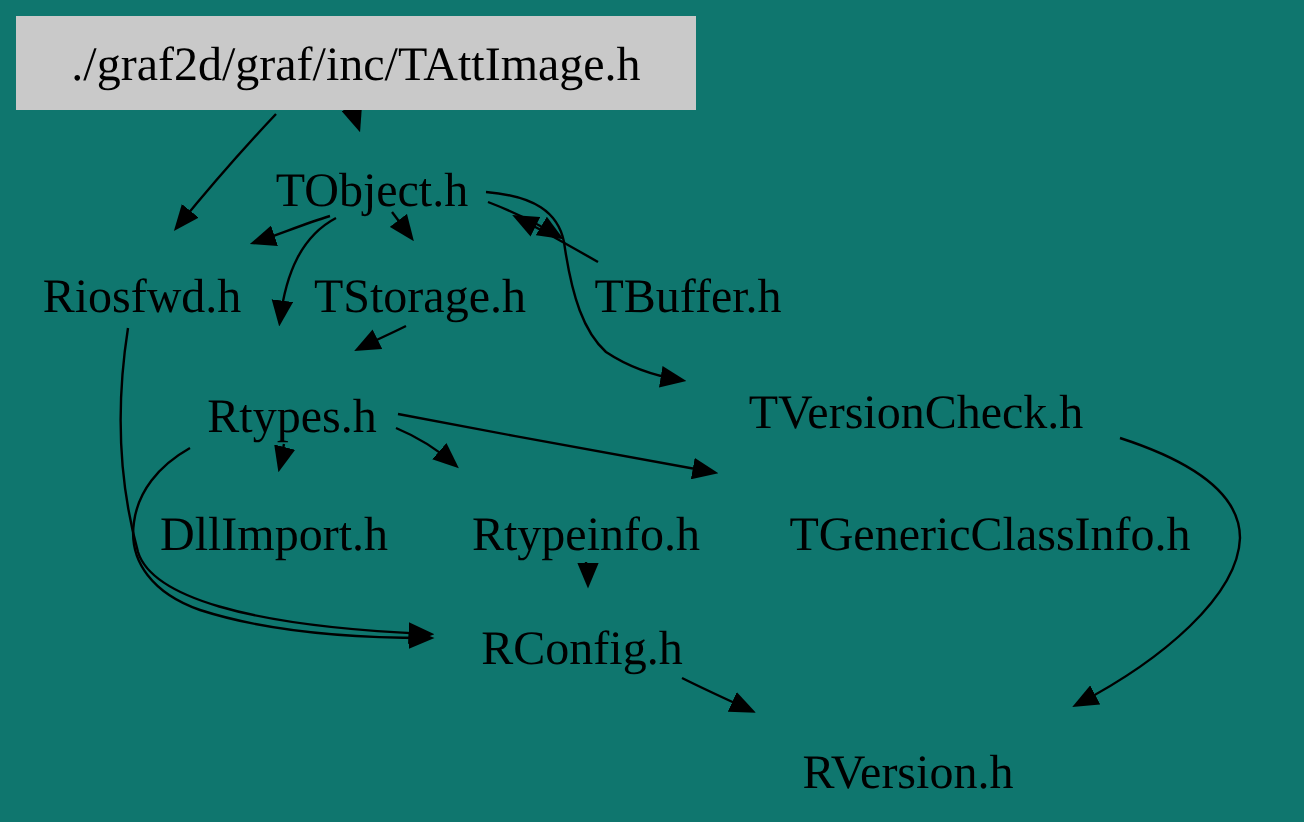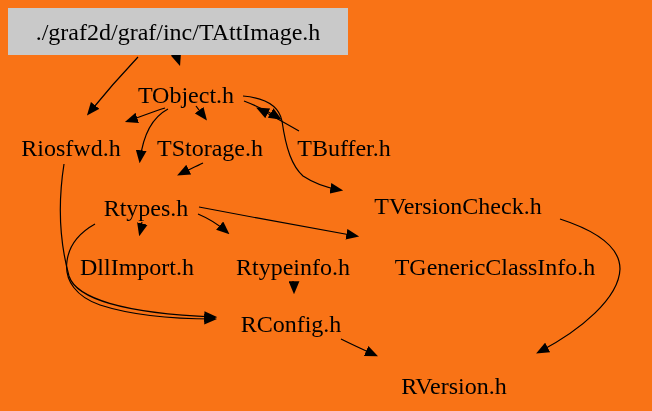--- a/index.html
+++ b/index.html
@@ -4,21 +4,21 @@
 <style>
   html, body {
     margin: 0;
     padding: 0;
     background: #ffffff;
   }
   .canvas {
     position: relative;
     width: 652px;
     height: 411px;
-    background: #f97316;
+    background: #0f766e;
     overflow: hidden;
   }
   svg {
     display: block;
   }
   svg text {
     font-family: "Liberation Serif", "DejaVu Serif", serif;
     font-size: 24px;
     fill: #000000;
     cursor: pointer;

